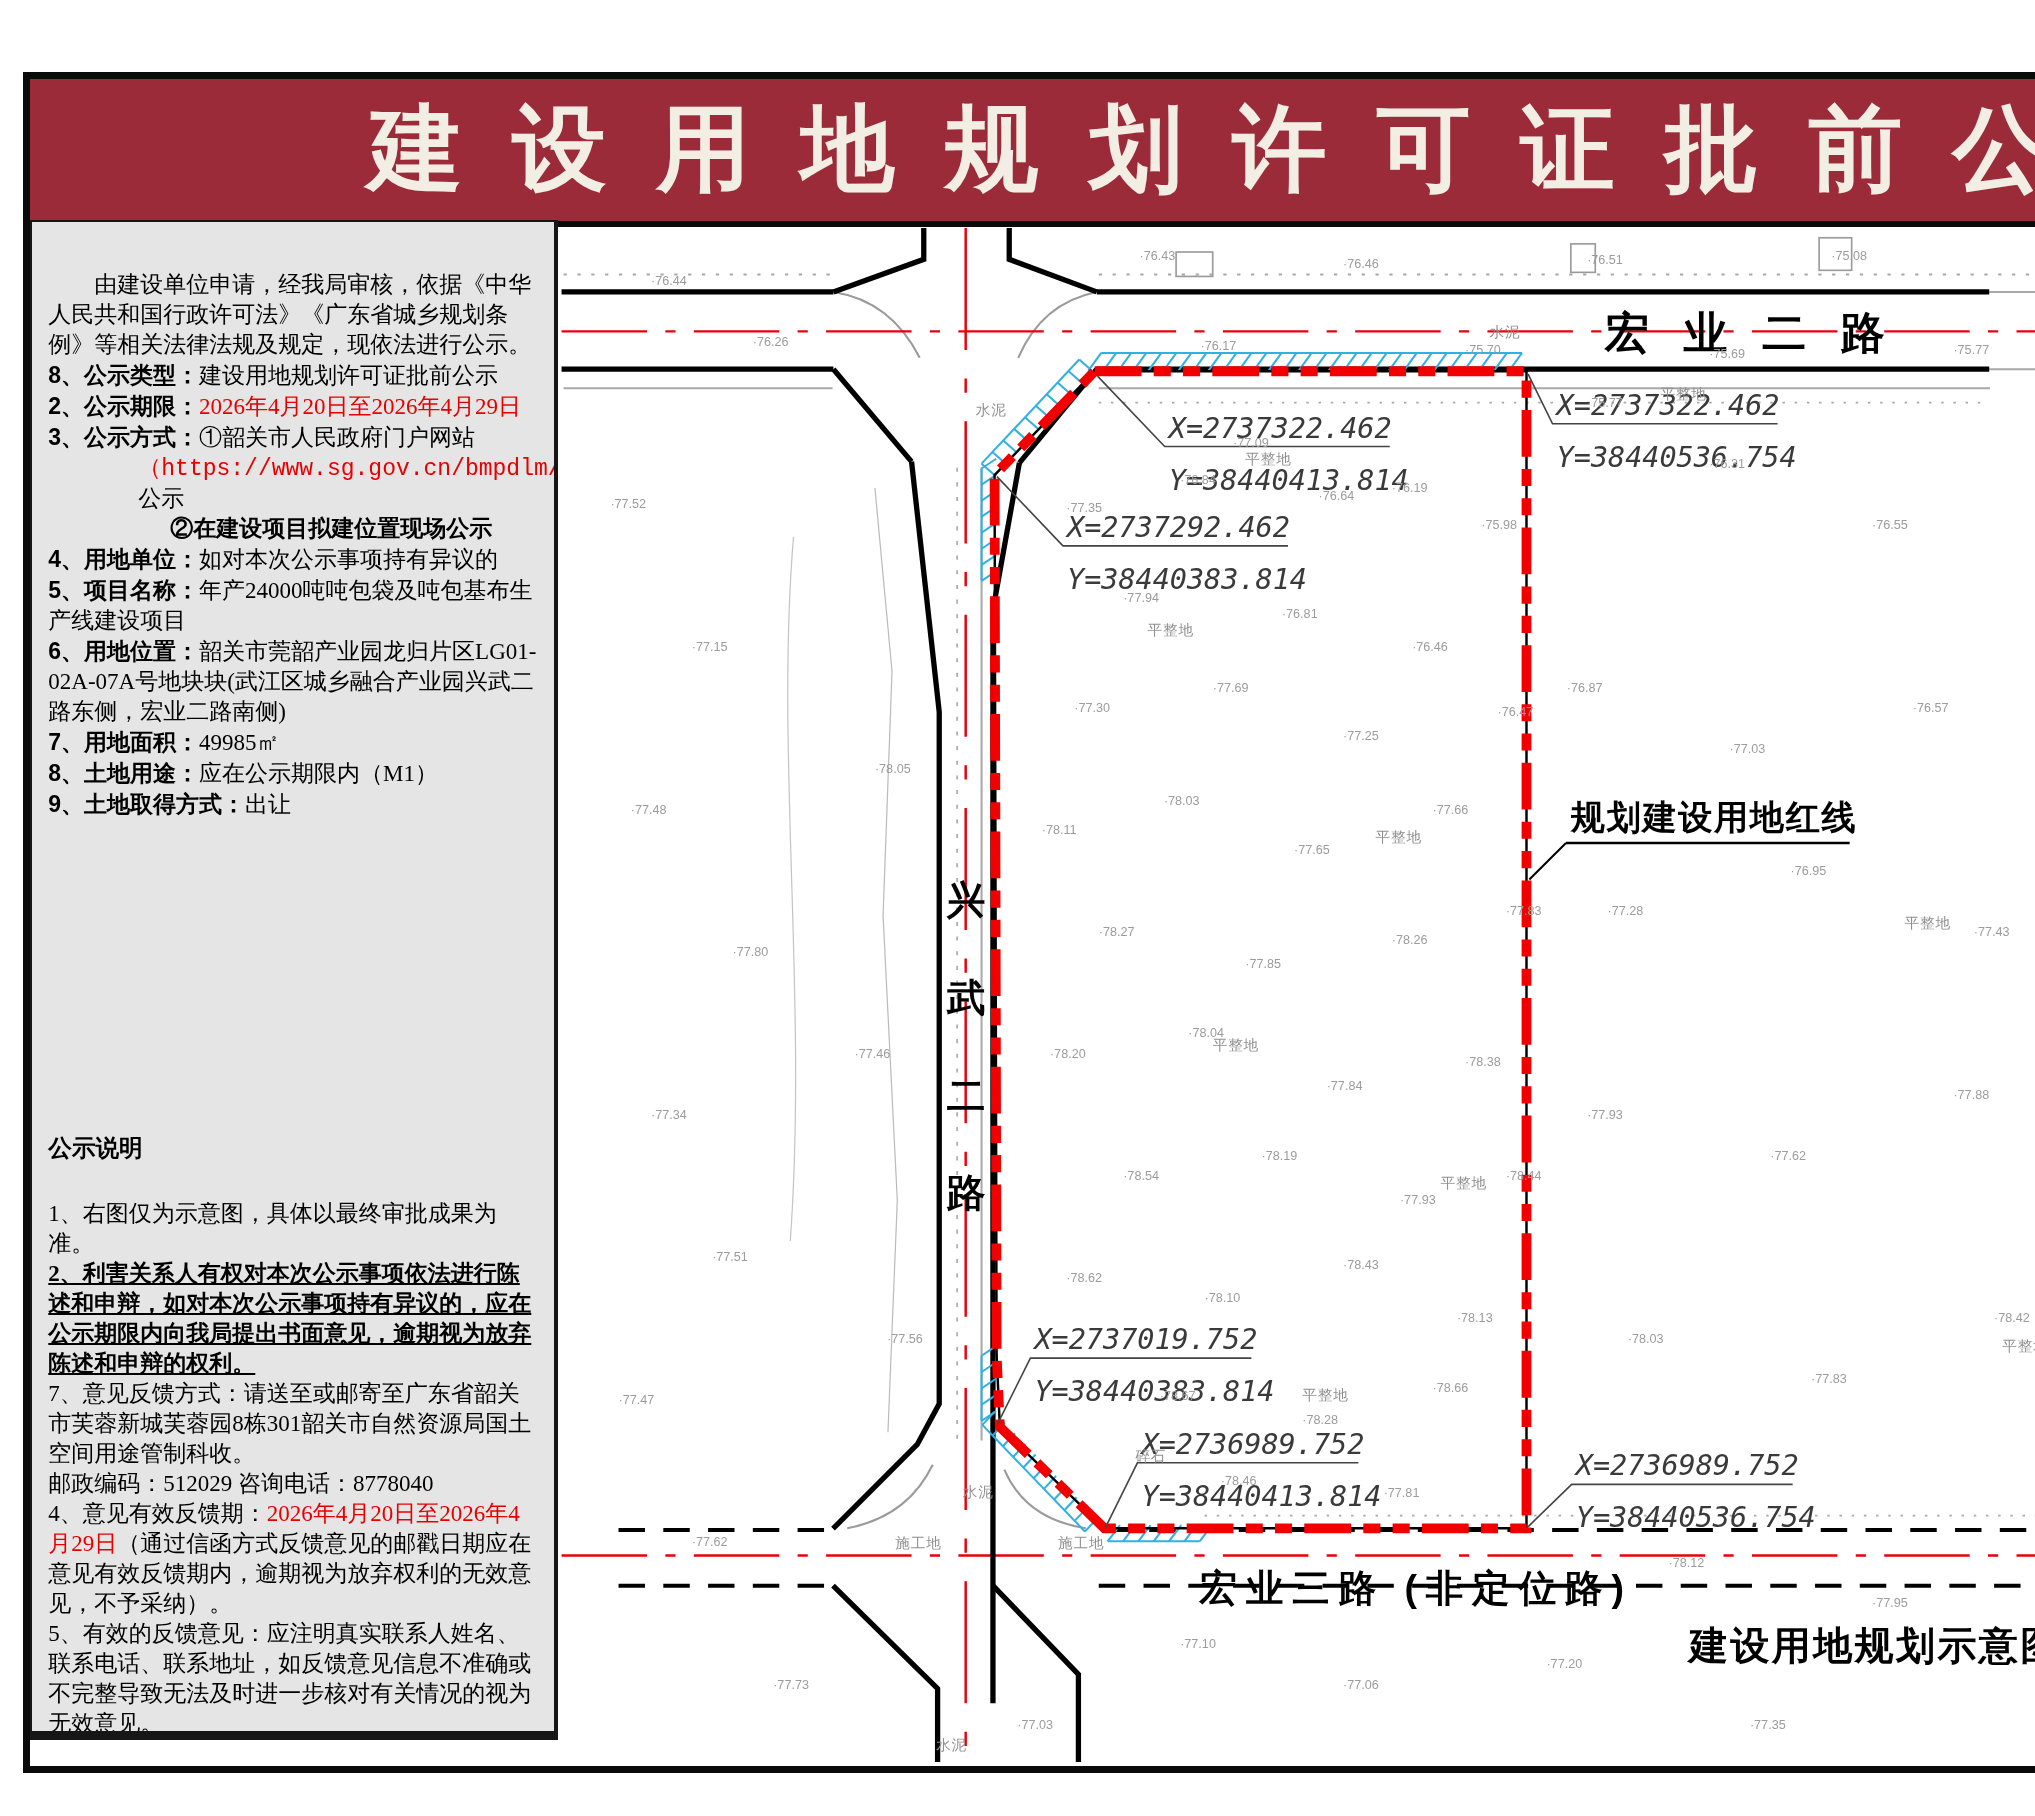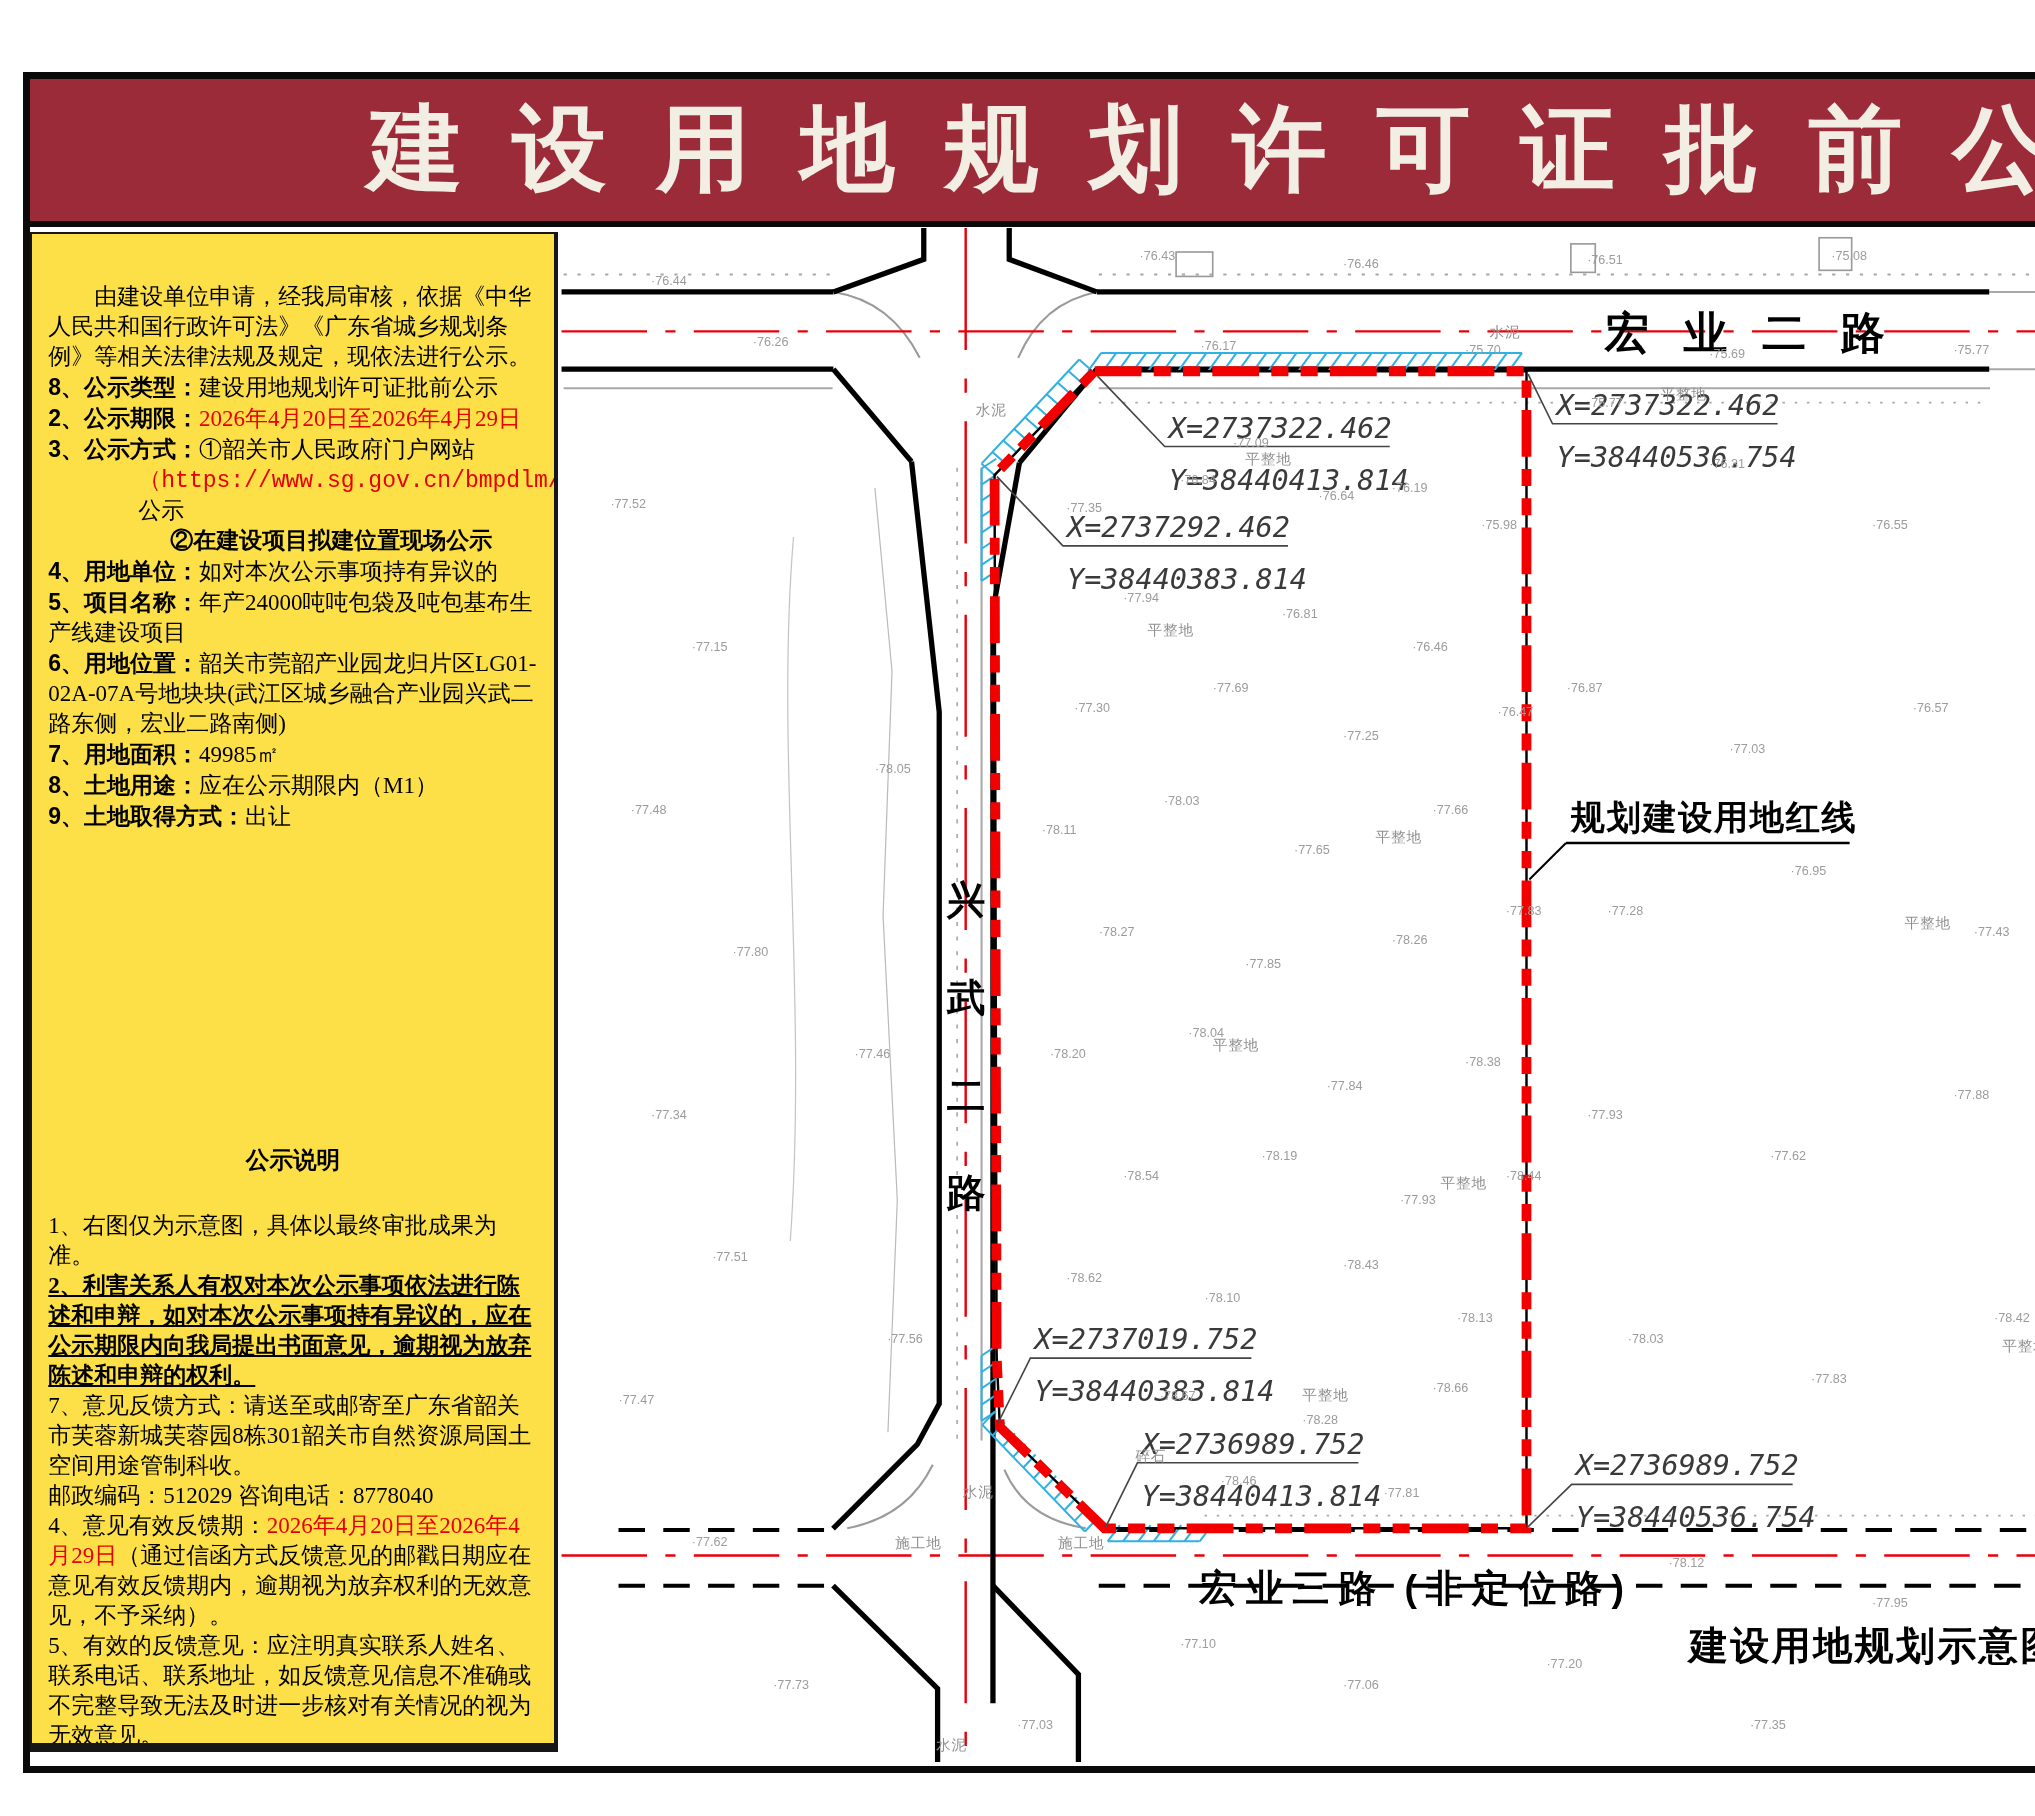--- a/index.html
+++ b/index.html
@@ -8,33 +8,33 @@
   
   .frame{position:absolute;left:23px;top:72px;width:2513px;height:1701px;
     border:7.3px solid #0a0a0a;box-sizing:border-box;background:#fff;}
   
   .banner{position:absolute;left:30px;top:79px;width:2499px;height:142px;background:#9c2b3a;
     border-bottom:6.5px solid #0a0a0a;}
   .banner h1{margin:0;line-height:140px;text-align:center;color:#f3eee3;
     font-family:"Liberation Serif","DejaVu Serif",serif;font-weight:bold;
     font-size:94px;letter-spacing:50px;text-indent:50px;white-space:nowrap;}
   
-  .panel{position:absolute;left:30px;top:232px;width:528px;height:1520px;background:#fde047;
+  .panel{position:absolute;left:30px;top:220px;width:528px;height:1520px;background:#e5e5e5;
     border:2.4px solid #161616;border-right-width:4.1px;border-bottom-width:9.8px;box-sizing:border-box;
     padding:48px 16.3px 0 16.3px;font-family:"Liberation Serif","DejaVu Serif",serif;
     font-size:23px;line-height:30px;color:#000;overflow:hidden;}
   .panel p{margin:0;}
   .panel .intro{text-indent:2em;}
   .panel b{font-family:"Liberation Sans","DejaVu Sans",sans-serif;font-weight:bold;}
   .red{color:#e60000;}
   .mono{font-family:"Liberation Mono","DejaVu Sans Mono",monospace;}
   .url-line{padding-left:90px;}
   .sub2{padding-left:122px;font-weight:bold;}
   .gap1{height:313px;}
-  .panel h3{margin:0 0 36px 0;text-align:center;font-size:23.6px;font-weight:bold;line-height:30px;
+  .panel h3{margin:0 0 36px 0;font-size:23.6px;font-weight:bold;line-height:30px;
     font-family:"Liberation Sans","DejaVu Sans",sans-serif;}
   .bold-ul{font-weight:bold;text-decoration:underline;}
   
   .caption{position:absolute;left:1689px;top:1619px;width:472px;font-size:39px;font-weight:bold;
     letter-spacing:2.4px;white-space:nowrap;}
   
   text{font-family:"Liberation Sans","DejaVu Sans",sans-serif;}
   .coordtxt{font-family:"DejaVu Sans Mono","Liberation Mono",monospace;font-style:italic;
     font-size:70px;fill:#3a3a3a;}
   .roadname{font-weight:bold;fill:#000;}

